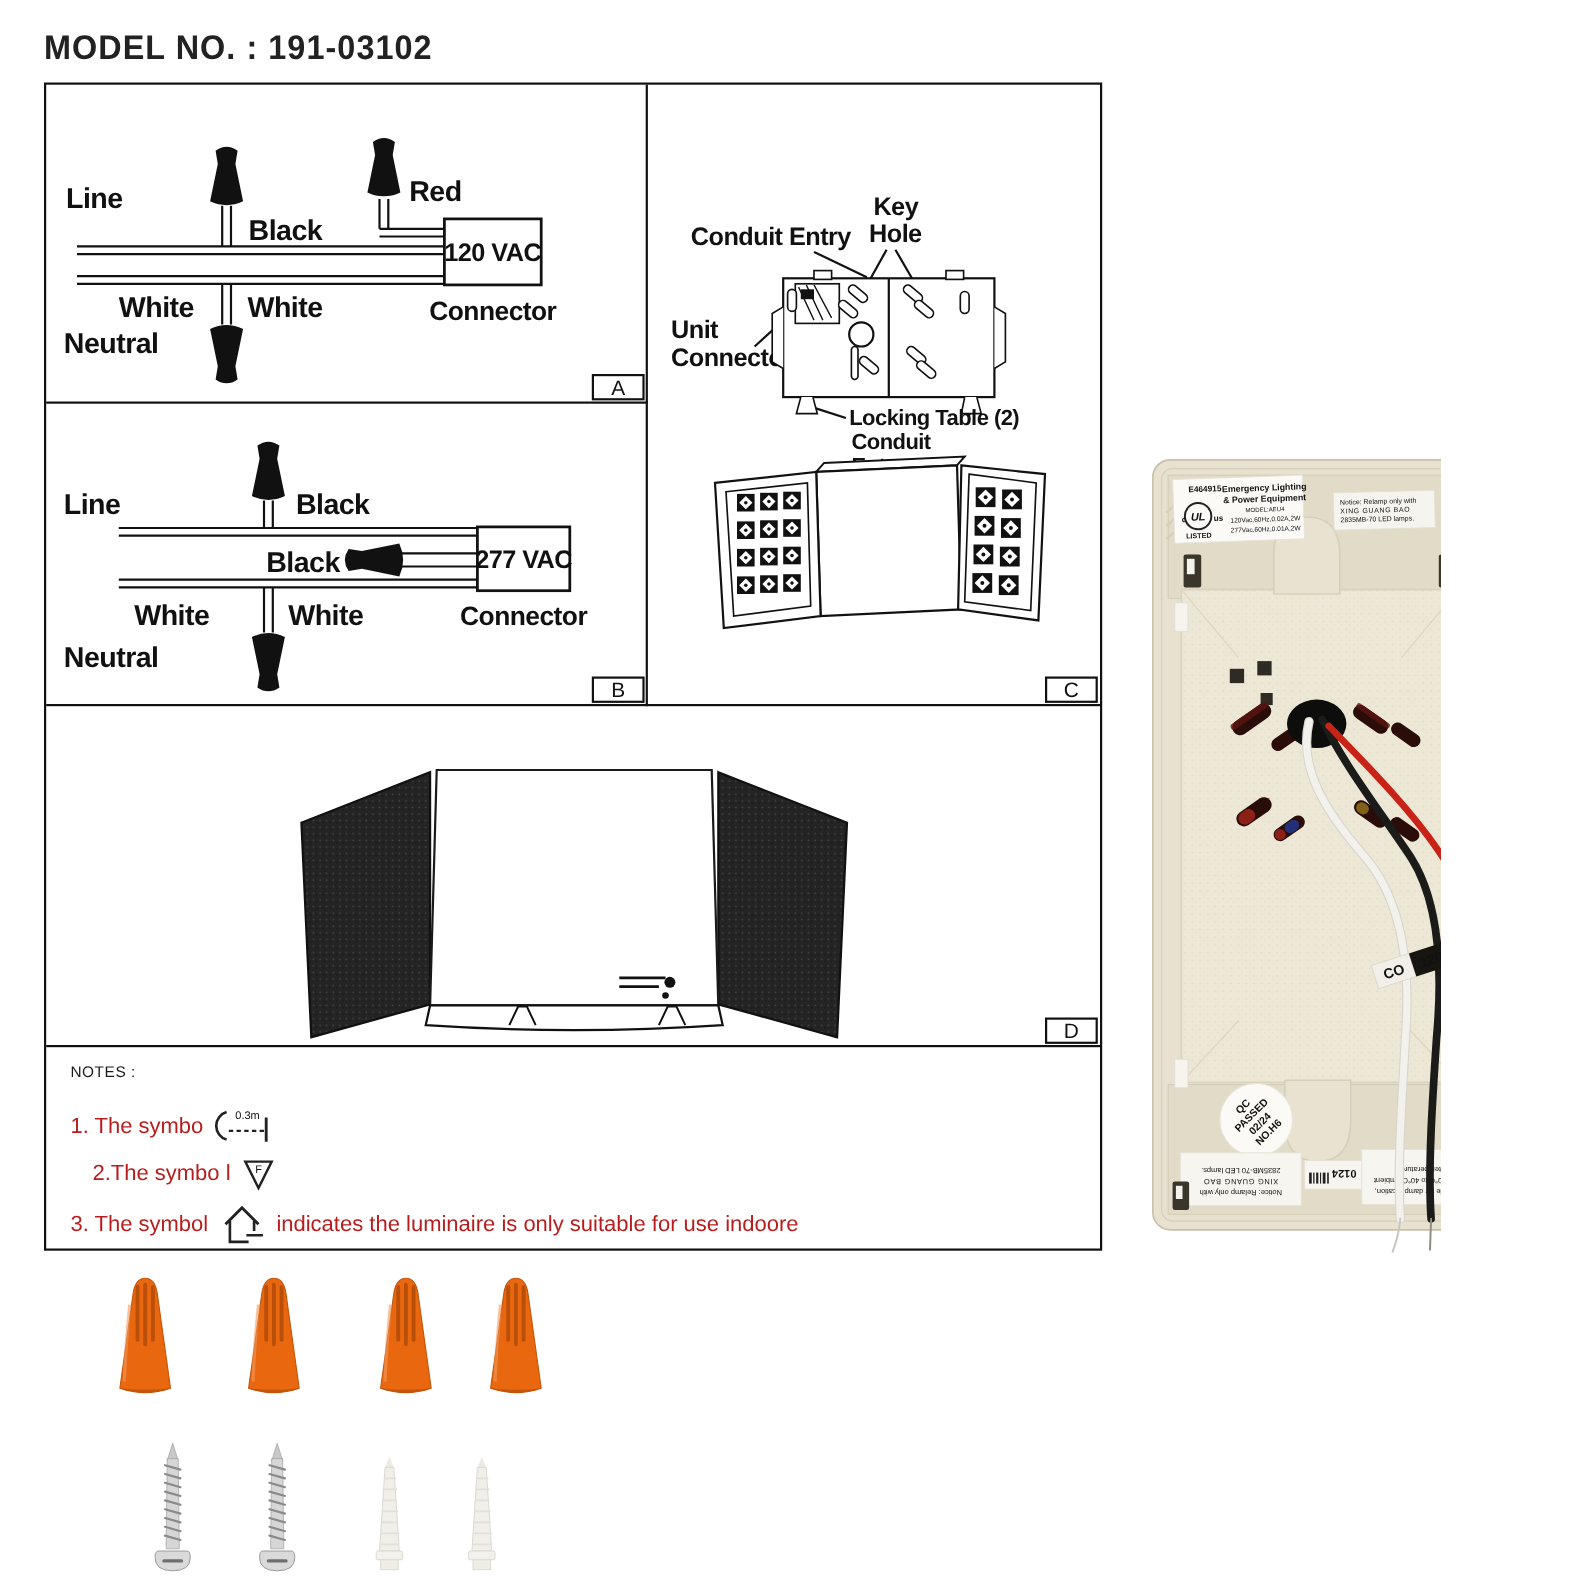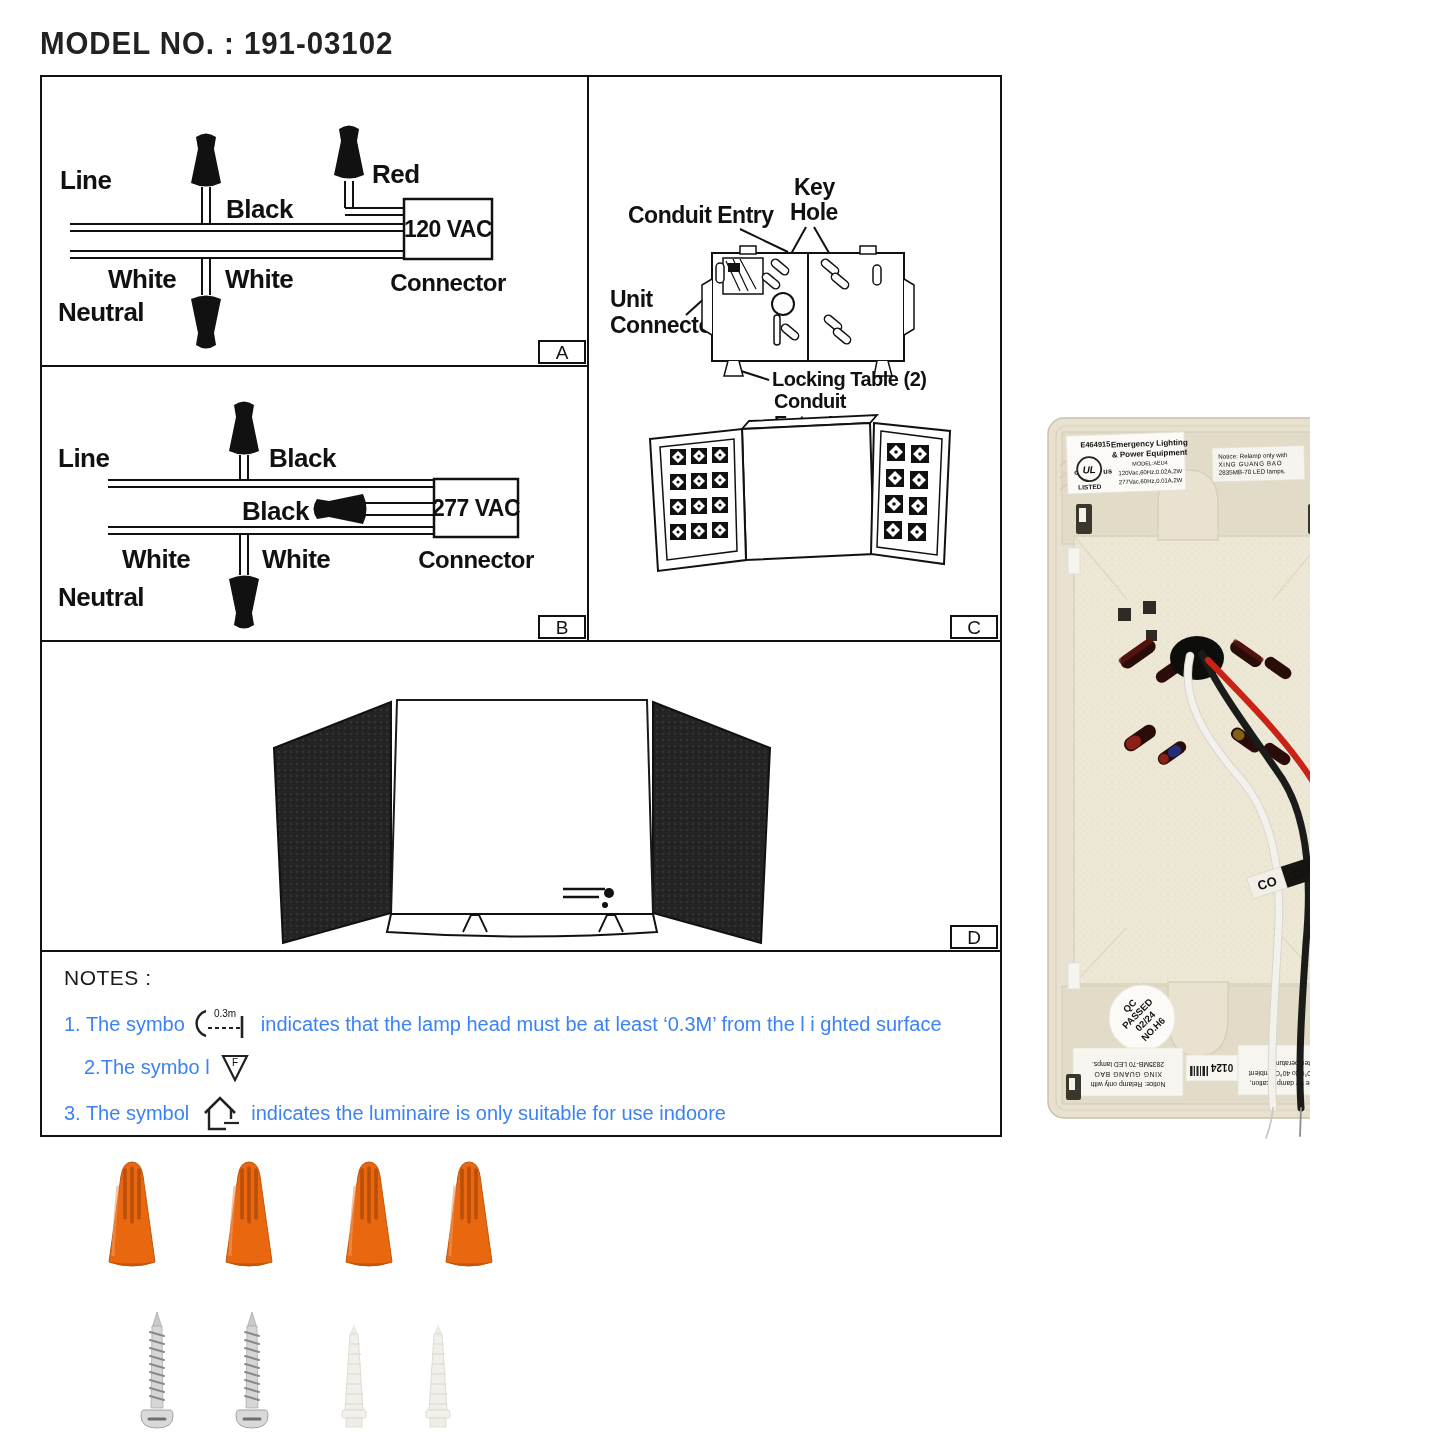--- a/index.html
+++ b/index.html
@@ -11,22 +11,22 @@
         border:2px solid #111;box-sizing:border-box;}
   .panel{position:absolute;box-sizing:border-box;}
   #panel-a{left:0;top:0;width:547px;height:290px;border-right:2px solid #111;border-bottom:2px solid #111;}
   #panel-b{left:0;top:290px;width:547px;height:275px;border-right:2px solid #111;border-bottom:2px solid #111;}
   #panel-c{left:547px;top:0;width:411px;height:565px;border-bottom:2px solid #111;}
   #panel-d{left:0;top:565px;width:958px;height:310px;border-bottom:2px solid #111;}
   #panel-notes{left:0;top:875px;width:958px;height:183px;}
   .panel svg{display:block;width:100%;height:100%;}
   svg text{font-family:"Liberation Sans","DejaVu Sans",sans-serif;fill:#111;}
   .dlabel{font-weight:700;letter-spacing:-.5px;}
-  .notes-head{position:absolute;left:22px;top:14px;font-size:21px;color:#1a1a1a;letter-spacing:.5px;}
-  .note-row{position:absolute;left:22px;display:flex;align-items:center;gap:9px;font-size:20px;color:#3b82f6;white-space:nowrap;}
+  .notes-head{position:absolute;left:22px;top:14px;font-size:14px;color:#1a1a1a;letter-spacing:.5px;}
+  .note-row{position:absolute;left:22px;display:flex;align-items:center;gap:9px;font-size:20px;color:#b91c1c;white-space:nowrap;}
   .hw{position:absolute;}
 </style>
 </head>
 <body>
 
 <div id="page">
 
   <div id="title">MODEL NO. : 191-03102</div>
 
   <div id="grid">
@@ -281,21 +281,20 @@
     <div id="panel-notes" class="panel">
       <div class="notes-head">NOTES :</div>
       <div class="note-row" style="top:54px;">
         <span>1. The symbo</span>
         <svg width="58" height="36" viewBox="0 0 58 36">
           <path d="M12,5 A13,13 0 0 0 12,30" stroke="#222" stroke-width="2.4" fill="none"></path>
           <text x="31" y="11" font-size="10" text-anchor="middle">0.3m</text>
           <path d="M14,22 H47" stroke="#222" stroke-width="2" stroke-dasharray="4 3" fill="none"></path>
           <path d="M48,10 V32" stroke="#222" stroke-width="2.6" fill="none"></path>
         </svg>
-        <span>indicates that the lamp head must be at least ‘0.3M’ from the l i ghted surface</span>
       </div>
       <div class="note-row" style="top:99px;margin-left:20px;">
         <span>2.The symbo l</span>
         <svg width="32" height="32" viewBox="0 0 32 32">
           <polygon points="4,5 28,5 16,29" fill="none" stroke="#222" stroke-width="2.2"></polygon>
           <text x="16" y="15" font-size="10" text-anchor="middle">F</text>
         </svg>
       </div>
       <div class="note-row" style="top:139px;">
         <span>3. The symbol</span>

